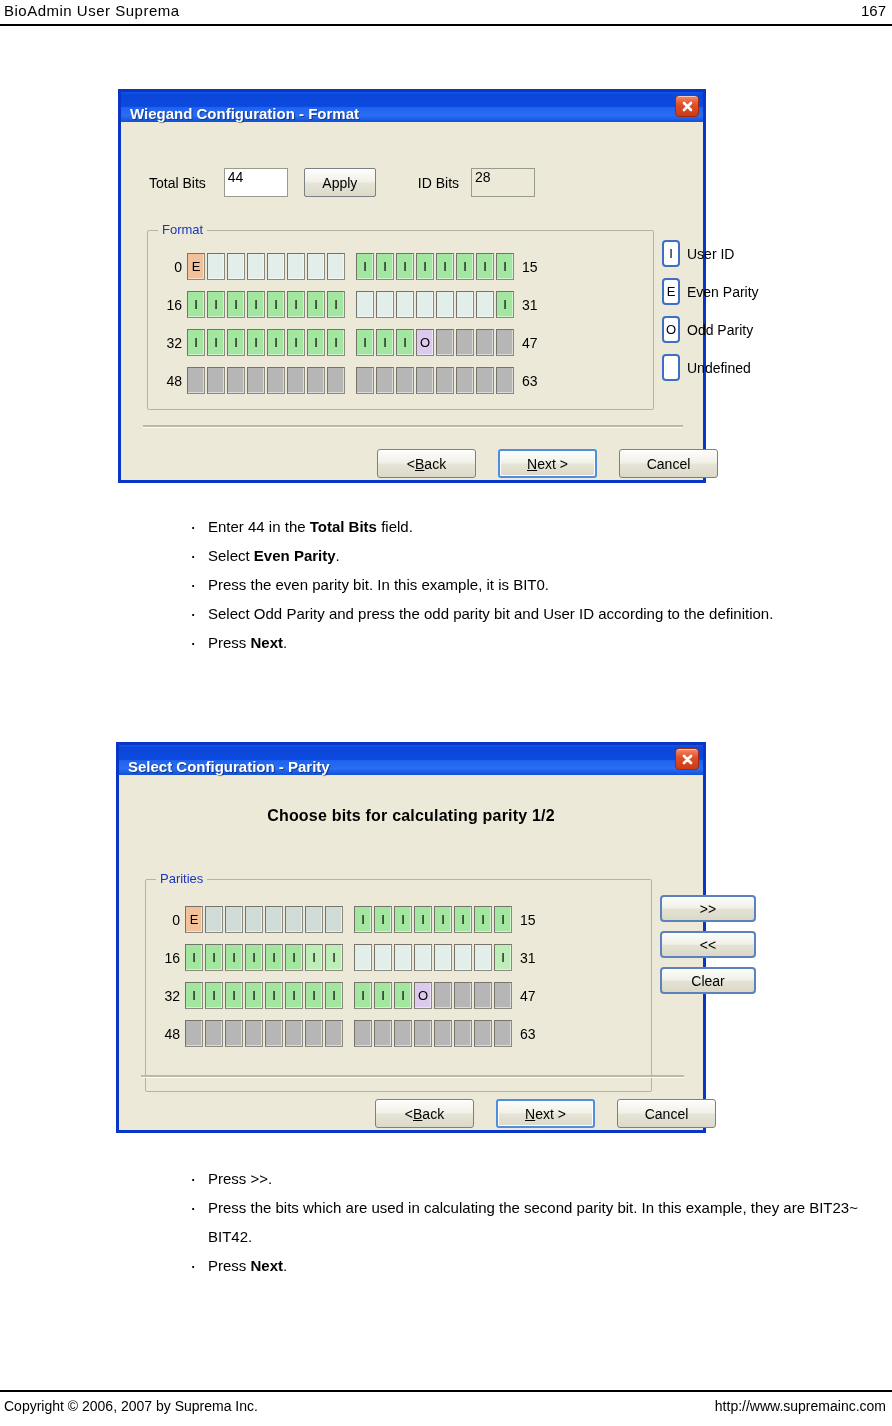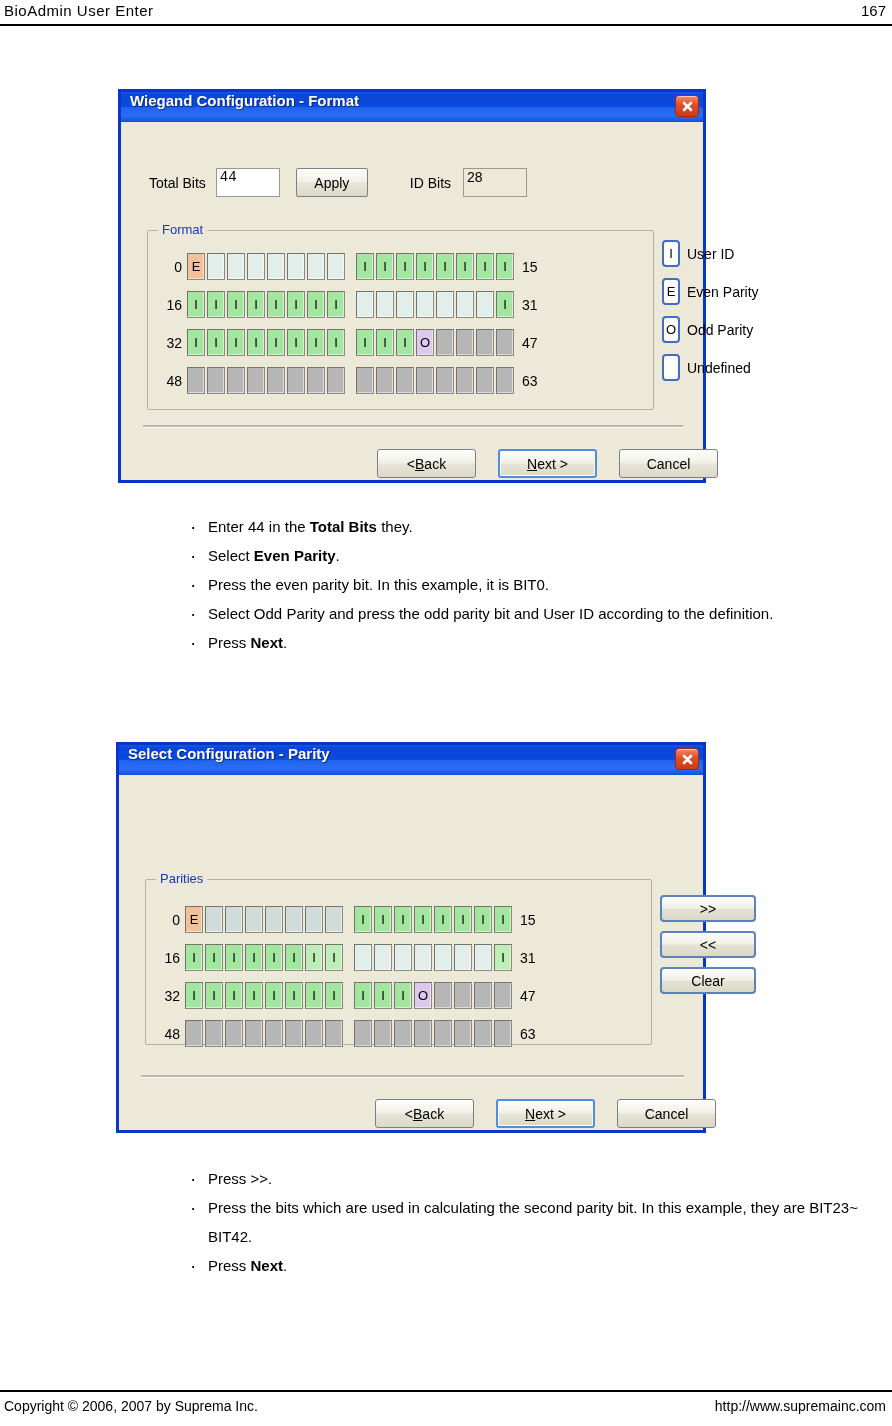--- a/index.html
+++ b/index.html
@@ -25,21 +25,21 @@
   
   .dialog{
     position:absolute;
     background:#ece9d8;
     border:3px solid #0a36c8;
     box-sizing:border-box;
   }
   .titlebar{
     position:relative;height:30px;
     background:linear-gradient(to bottom,#1355e8 0%,#0b46d8 10%,#0b4ae0 48%,#1f63ef 52%,#2a6ef5 78%,#1151d8 100%);
-    display:flex;align-items:flex-start;
+    display:flex;align-items:flex-end;
   }
   .titlebar .tb-text{
     color:#fff;font-weight:bold;font-size:15px;margin-left:9px;
     text-shadow:1px 1px 1px rgba(0,0,0,.45);white-space:nowrap;
   }
   .closebtn{
     position:absolute;right:4px;top:3px;width:24px;height:22px;border-radius:4px;
     background:linear-gradient(to bottom,#f08a6c 0%,#e2502a 42%,#cc3a16 100%);
     border:1px solid #9c2a10;box-sizing:border-box;
     display:flex;align-items:center;justify-content:center;
@@ -143,39 +143,39 @@
     content:"·";position:absolute;left:4px;top:0;font-size:19px;line-height:29px;
   }
   .bullets b{font-weight:bold;}
 </style>
 </head>
 <body>
 
 <div class="page">
 
   <div class="runhead">
-    <div class="rh-title">BioAdmin  User  Enter</div>
+    <div class="rh-title">BioAdmin  User  Suprema</div>
     <div class="rh-page">167</div>
     <div class="rh-rule"></div>
   </div>
 
   <div class="dialog" id="dlg1" style="left:118px;top:89px;width:588px;height:394px;">
     <div class="titlebar">
       <span class="tb-text">Wiegand Configuration - Format</span>
       <div class="closebtn">
         <svg width="13" height="13" viewBox="0 0 13 13" aria-hidden="true">
           <path d="M3 3 L10 10 M10 3 L3 10" stroke="#ffffff" stroke-width="2.6" stroke-linecap="round" fill="none"></path>
         </svg>
       </div>
     </div>
     <div class="dlgbody">
 
       <div class="fieldrow" style="left:28px;top:46px;">
         <span class="fieldlabel">Total Bits</span>
-        <span class="textbox" style="width:64px;height:29px;margin-left:10px;font-family:Liberation Mono, monospace;">44</span>
+        <span class="textbox" style="width:64px;height:29px;margin-left:18px;">44</span>
         <span class="winbtn" style="width:72px;height:29px;margin-left:16px;">Apply</span>
         <span class="fieldlabel" style="margin-left:42px;">ID Bits</span>
         <span class="textbox ro" style="width:64px;height:29px;margin-left:12px;">28</span>
       </div>
 
       <div class="groupbox" style="left:26px;top:108px;width:507px;height:180px;">
         <span class="gb-legend">Format</span>
         <div id="dlg1-rows">
             <div class="bitrow" style="left: 8px; top: 22px;">
               <span class="rowlabel">0</span>
@@ -302,40 +302,41 @@
         <span class="fb focused">
             <span class="ul">N</span>
             <span>ext &gt;</span>
           </span>
         <span class="fb">Cancel</span>
       </div>
     </div>
   </div>
 
   <div class="bullets" id="bullets1" style="left:186px;top:512px;width:690px;">
-      <div class="bl"><span>Enter 44 in the </span><b>Total Bits</b><span> they.</span></div>
+      <div class="bl"><span>Enter 44 in the </span><b>Total Bits</b><span> field.</span></div>
       <div class="bl"><span>Select </span><b>Even Parity</b><span>.</span></div>
       <div class="bl"><span>Press the even parity bit. In this example, it is BIT0.</span></div>
       <div class="bl"><span>Select Odd Parity and press the odd parity bit and User ID according to the definition.</span></div>
       <div class="bl"><span>Press </span><b>Next</b><span>.</span></div>
     </div>
 
   <div class="dialog" id="dlg2" style="left:116px;top:742px;width:590px;height:391px;">
     <div class="titlebar">
       <span class="tb-text">Select Configuration - Parity</span>
       <div class="closebtn">
         <svg width="13" height="13" viewBox="0 0 13 13" aria-hidden="true">
           <path d="M3 3 L10 10 M10 3 L3 10" stroke="#ffffff" stroke-width="2.6" stroke-linecap="round" fill="none"></path>
         </svg>
       </div>
     </div>
     <div class="dlgbody">
 
-
-      <div class="groupbox" style="left:26px;top:104px;width:507px;height:166px;">
+      <div class="dlgheading" style="top:32px;">Choose bits for calculating parity 1/2</div>
+
+      <div class="groupbox" style="left:26px;top:104px;width:507px;height:213px;">
         <span class="gb-legend">Parities</span>
         <div id="dlg2-rows">
             <div class="bitrow" style="left: 8px; top: 26px;">
               <span class="rowlabel">0</span>
               <span class="cells">
                 <span class="cell even">E</span>
                 <span class="cell undef-sel"></span>
                 <span class="cell undef-sel"></span>
                 <span class="cell undef-sel"></span>
                 <span class="cell undef-sel"></span>

